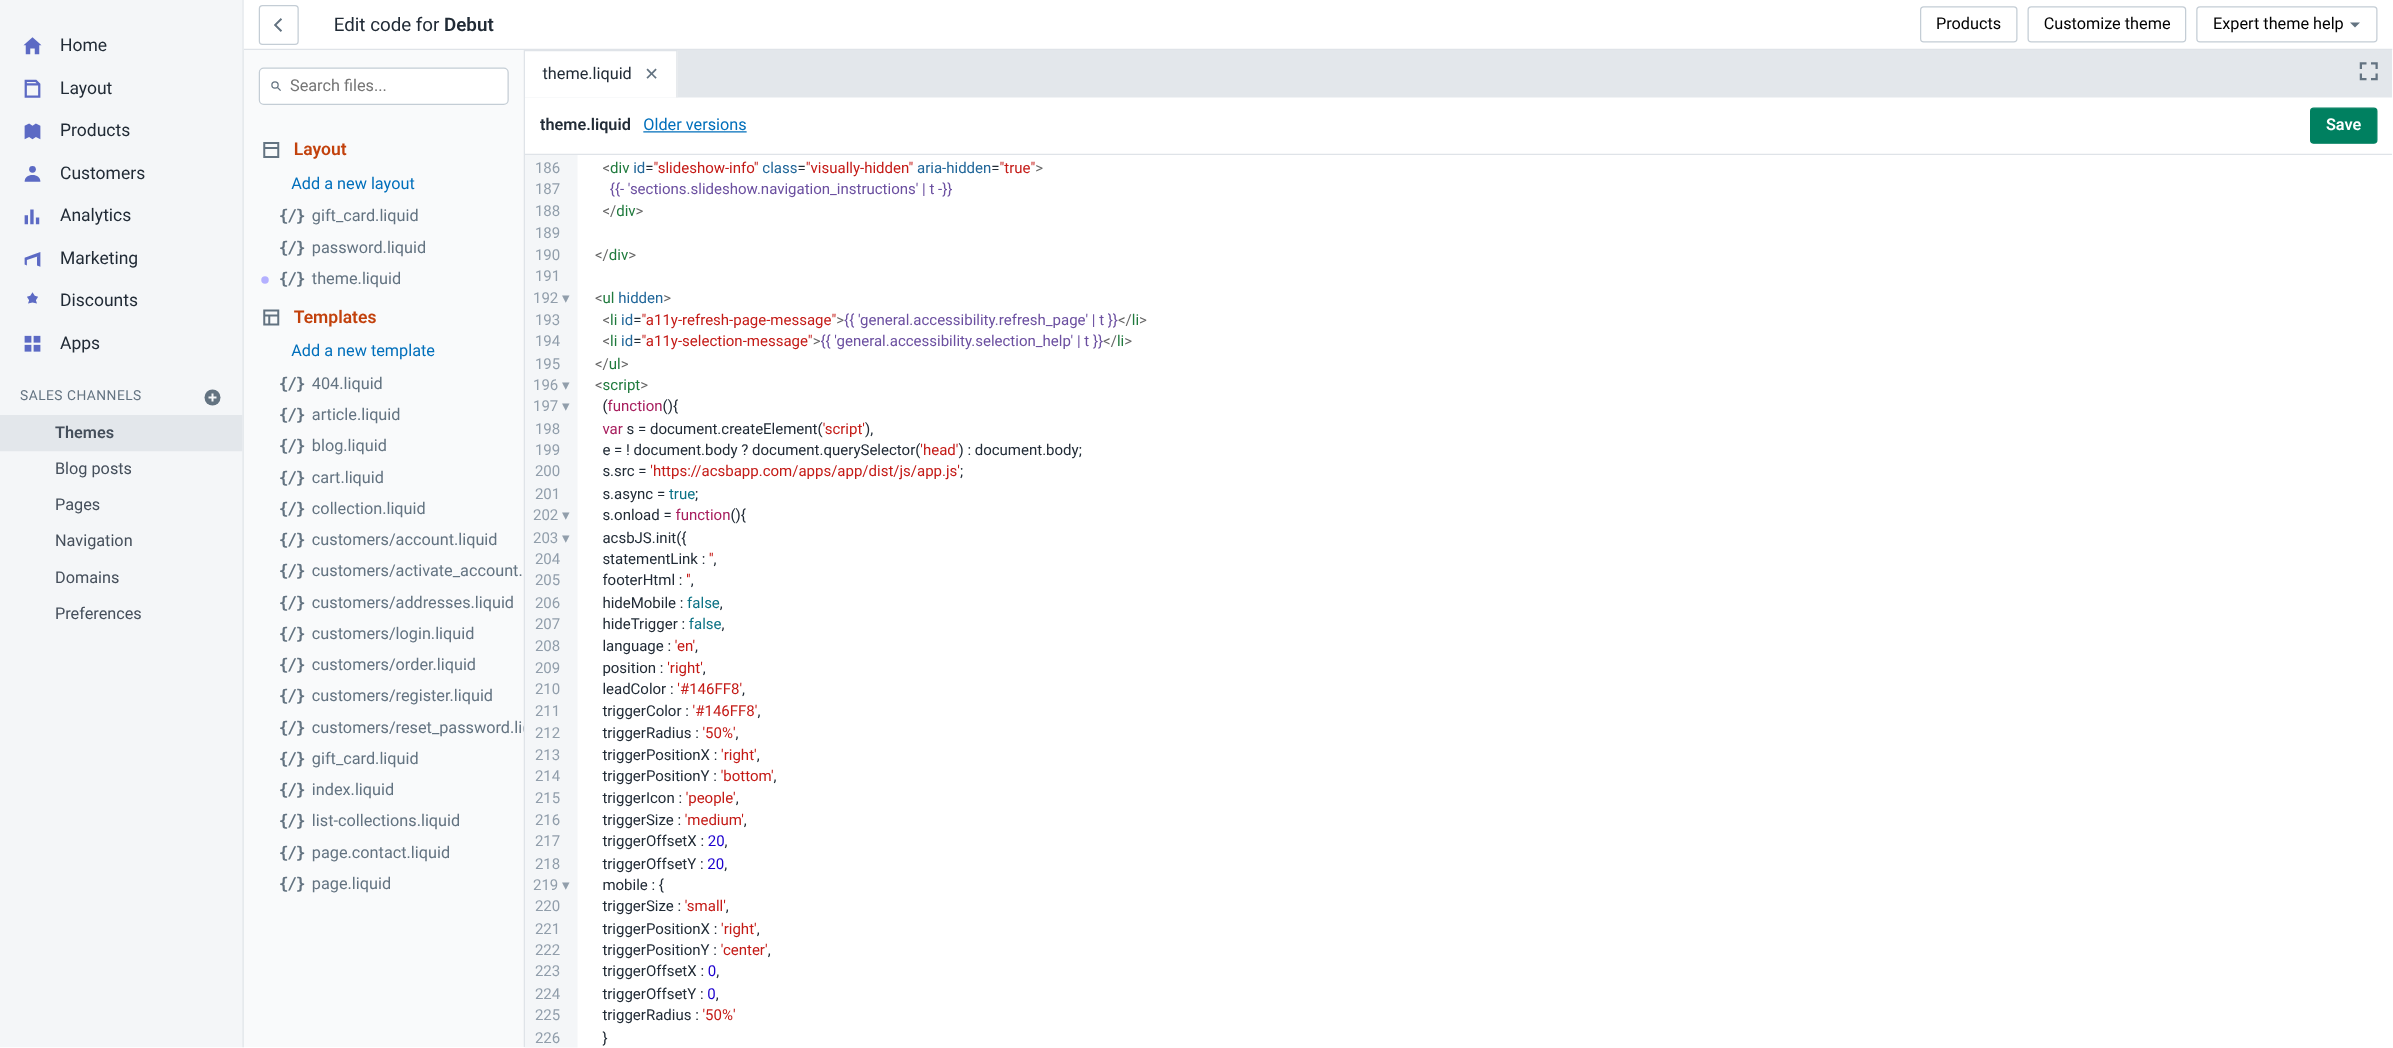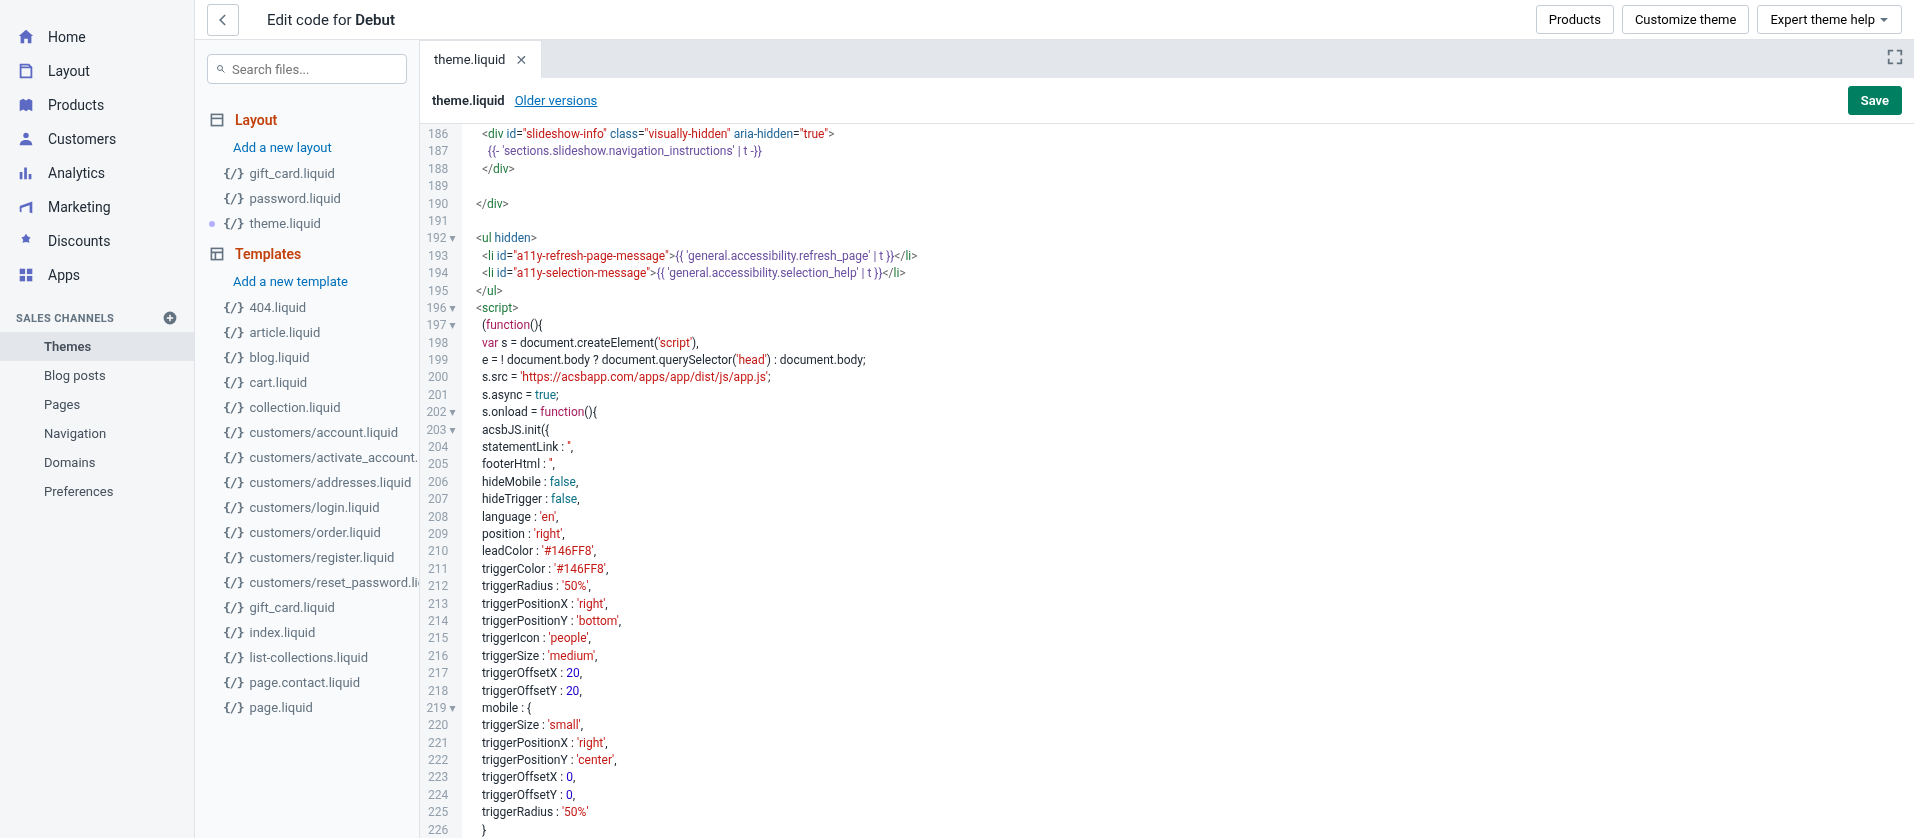--- a/index.html
+++ b/index.html
@@ -2,21 +2,21 @@
 <html><head>
 <meta charset="utf-8">
 <style>
 *{box-sizing:border-box;margin:0;padding:0;font-family:-apple-system,BlinkMacSystemFont,"Segoe UI",Roboto,sans-serif}
 body{display:flex;height:838px;width:1914px;overflow:hidden;background:#fff;color:#212b36}
 .left-nav{width:195px;background:#f4f6f8;border-right:1px solid #dfe3e8;padding:20px 0;overflow-y:auto}
 .nav-item{display:flex;align-items:center;padding:7px 16px;font-size:14px;color:#212b36;cursor:pointer}
 .nav-item.sub{padding-left:44px;font-size:13px;color:#454f5b}
 .nav-item.active{background:#e3e7eb;font-weight:600}
 .nav-item .icon{width:20px;height:20px;margin-right:12px;display:flex;align-items:center;justify-content:center;color:#5c6ac4}
-.nav-section-header{display:flex;justify-content:space-between;align-items:center;padding:18px 16px 6px;font-size:11px;font-weight:700;color:#637381;letter-spacing:.4px}
+.nav-section-header{display:flex;justify-content:space-between;padding:18px 16px 6px;font-size:11px;font-weight:400;color:#637381;letter-spacing:.4px}
 .nav-item .eye{margin-left:auto;color:#637381}
 
 .main{flex:1;display:flex;flex-direction:column}
 .top-bar{height:40px;display:flex;align-items:center;padding:0 12px;border-bottom:1px solid #dfe3e8;background:#fff}
 .back-btn{width:32px;height:32px;border:1px solid #c4cdd5;border-radius:3px;display:flex;align-items:center;justify-content:center;cursor:pointer;background:#fff}
 .top-title{margin-left:28px;font-size:15px;color:#212b36}
 .top-title b{font-weight:600}
 .top-actions{margin-left:auto;display:flex;gap:8px}
 .btn{border:1px solid #c4cdd5;background:#fff;border-radius:3px;padding:6px 12px;font-size:13px;cursor:pointer;display:flex;align-items:center;gap:4px}
 .btn-green{background:#008060;color:#fff;border-color:#008060;font-weight:600}

